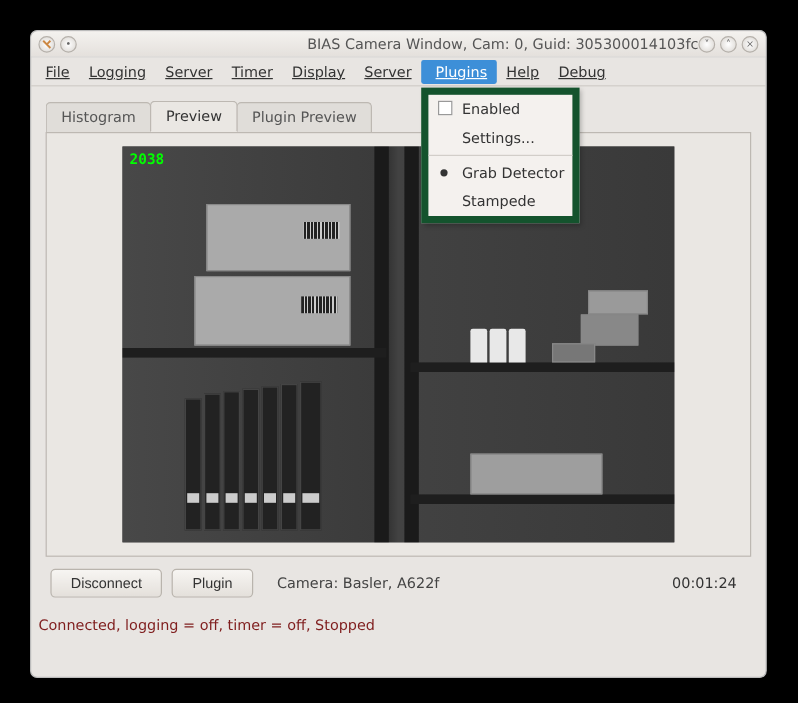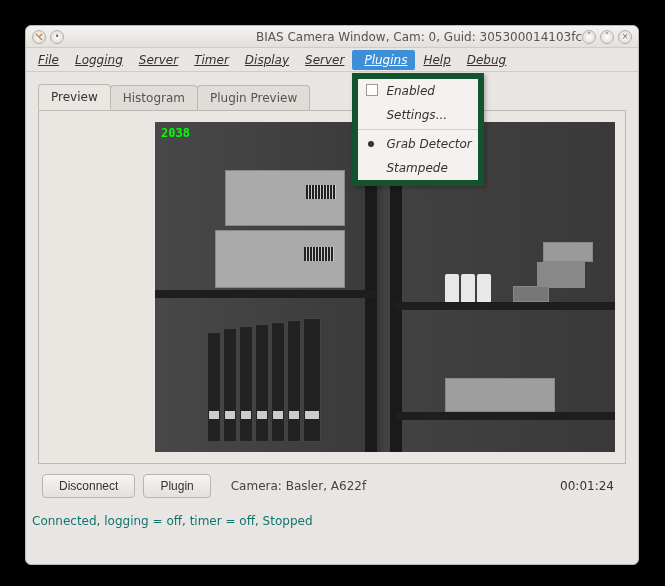--- a/index.html
+++ b/index.html
@@ -3,45 +3,45 @@
 <meta charset="utf-8">
 <style>
   * { box-sizing: border-box; margin: 0; padding: 0; }
   body { background: #000; width: 665px; height: 586px; font-family: "DejaVu Sans", sans-serif; font-size: 12px; color: #333; }
   .window { position: absolute; left: 25px; top: 25px; width: 614px; height: 540px; background: #e8e5e2; border: 1px solid #bbb; border-radius: 6px; box-shadow: 0 2px 12px rgba(0,0,0,0.5); }
   .titlebar { height: 22px; display: flex; align-items: center; padding: 0 6px; border-bottom: 1px solid #ccc; border-radius: 6px 6px 0 0; background: linear-gradient(#f4f2ef,#e4e0dc); }
   .titlebar .left-icons { display:flex; gap:4px; align-items:center; }
   .titlebar .title { flex: 1; text-align: right; font-size: 12px; color: #555; }
   .titlebar .right-icons { display:flex; gap:4px; align-items:center; }
   .tb-btn { width:14px; height:14px; border-radius:50%; background: radial-gradient(#fff,#d8d4cf); border:1px solid #b5b0aa; display:inline-flex; align-items:center; justify-content:center; font-size:8px; color:#666; }
-  .menubar { height: 24px; display: flex; align-items: center; padding: 0 4px; gap: 0; border-bottom: 1px solid #d0ccc8; position:relative;font-style:italic; }
+  .menubar { height: 24px; display: flex; align-items: center; padding: 0 4px; gap: 0; border-bottom: 1px solid #d0ccc8; position:relative; }
   .menu-item { padding: 3px 8px; cursor: pointer; color:#333; border-radius:2px; }
   .menu-item.selected { background: #3d8fd8; color: #fff; }
   .menu-underline { text-decoration: underline; }
   .content { padding: 10px 12px 6px 12px; }
   .tabs { display:flex; align-items:flex-end; height:28px; }
   .tab { padding: 5px 12px; background:#e0ddd9; border:1px solid #bdb8b2; border-bottom:none; margin-right:-1px; border-radius:4px 4px 0 0; color:#555; cursor:pointer; }
   .tab.active { background:#eae7e3; border-bottom:1px solid #eae7e3; position:relative; z-index:2; color:#333; }
-  .tab-panel { border:1px solid #bdb8b2; background:#eae7e3; height:354px; padding:10px; position:relative; display:flex; justify-content:flex-end; align-items:center; }
+  .tab-panel { border:1px solid #bdb8b2; background:#eae7e3; height:354px; padding:10px; position:relative; display:flex; justify-content:center; align-items:center; }
   .preview-img { width: 460px; height: 330px; background:#3a3a3a; position:relative; overflow:hidden; display:flex; }
   .preview-img .overlay-num { position:absolute; top:4px; left:6px; color:#0f0; font-family: monospace; font-size:12px; font-weight:bold; }
   
   .scene { width:100%; height:100%; position:relative; background: linear-gradient(90deg,#484848,#3b3b3b 46%,#2a2a2a 47%,#424242 50%,#393939); }
   .shelf-h { position:absolute; left:0; right:0; height:8px; background:#1e1e1e; }
   .shelf-v { position:absolute; top:0; bottom:0; width:12px; background:#1a1a1a; }
   .box { position:absolute; background:#aaa; border:1px solid #888; }
   .barcode { position:absolute; width:30px; height:14px; background: repeating-linear-gradient(90deg,#222 0 2px,#ccc 2px 3px); }
   .binder { position:absolute; width:14px; background:#222; border:1px solid #444; }
   .binder .lbl { position:absolute; bottom:22px; left:1px; right:1px; height:8px; background:#ccc; }
   .jar { position:absolute; width:14px; height:28px; background:#e8e8e8; border-radius:2px 2px 0 0; }
   .controls { display:flex; align-items:center; gap:8px; padding:10px 4px 6px 4px; }
   .btn { padding:4px 16px; background: linear-gradient(#f7f5f2,#e4e0db); border:1px solid #b9b4ad; border-radius:4px; cursor:pointer; color:#333; font-size:12px; }
   .cam-label { margin-left:12px; color:#444; }
   .timer { margin-left:auto; margin-right:8px; color:#333; }
-  .statusbar { padding:4px 3px 8px 6px; color:#0f766e; font-size:12px; }
+  .statusbar { padding:4px 3px 8px 6px; color:#7f1d1d; font-size:12px; }
   
   .dropdown { position:absolute; top:23px; left:0; width:132px; background:#f4f1ee; border:6px solid #14532d; box-shadow:2px 2px 4px rgba(0,0,0,0.25); z-index:10; }
   .dd-item { padding:5px 10px 5px 28px; position:relative; cursor:pointer; color:#333; white-space:nowrap; }
   .dd-sep { height:1px; background:#d2cec9; margin:2px 0; }
   .dd-check { position:absolute; left:8px; top:5px; width:12px; height:12px; border:1px solid #999; background:#fff; }
   .dd-bullet { position:absolute; left:10px; top:9px; width:6px; height:6px; border-radius:50%; background:#333; }
 </style>
 </head>
 <body>
 
@@ -90,22 +90,22 @@
           <span>Stampede</span>
         </div>
       </div>
     </div>
     <div class="menu-item"><span class="menu-underline">Help</span></div>
     <div class="menu-item"><span class="menu-underline">Debug</span></div>
   </div>
 
   <div class="content">
     <div class="tabs">
+      <div class="tab">Histogram</div>
       <div class="tab active">Preview</div>
-      <div class="tab">Histogram</div>
       <div class="tab">Plugin Preview</div>
     </div>
     <div class="tab-panel">
       <div class="preview-img">
         <div class="scene">
           <div class="shelf-v" style="left:210px;"></div>
           <div class="shelf-v" style="left:235px;"></div>
           <div class="shelf-h" style="top:168px; left:0; width:220px;"></div>
           <div class="shelf-h" style="top:180px; left:240px; right:0;"></div>
           <div class="shelf-h" style="top:290px; left:240px; right:0;"></div>

